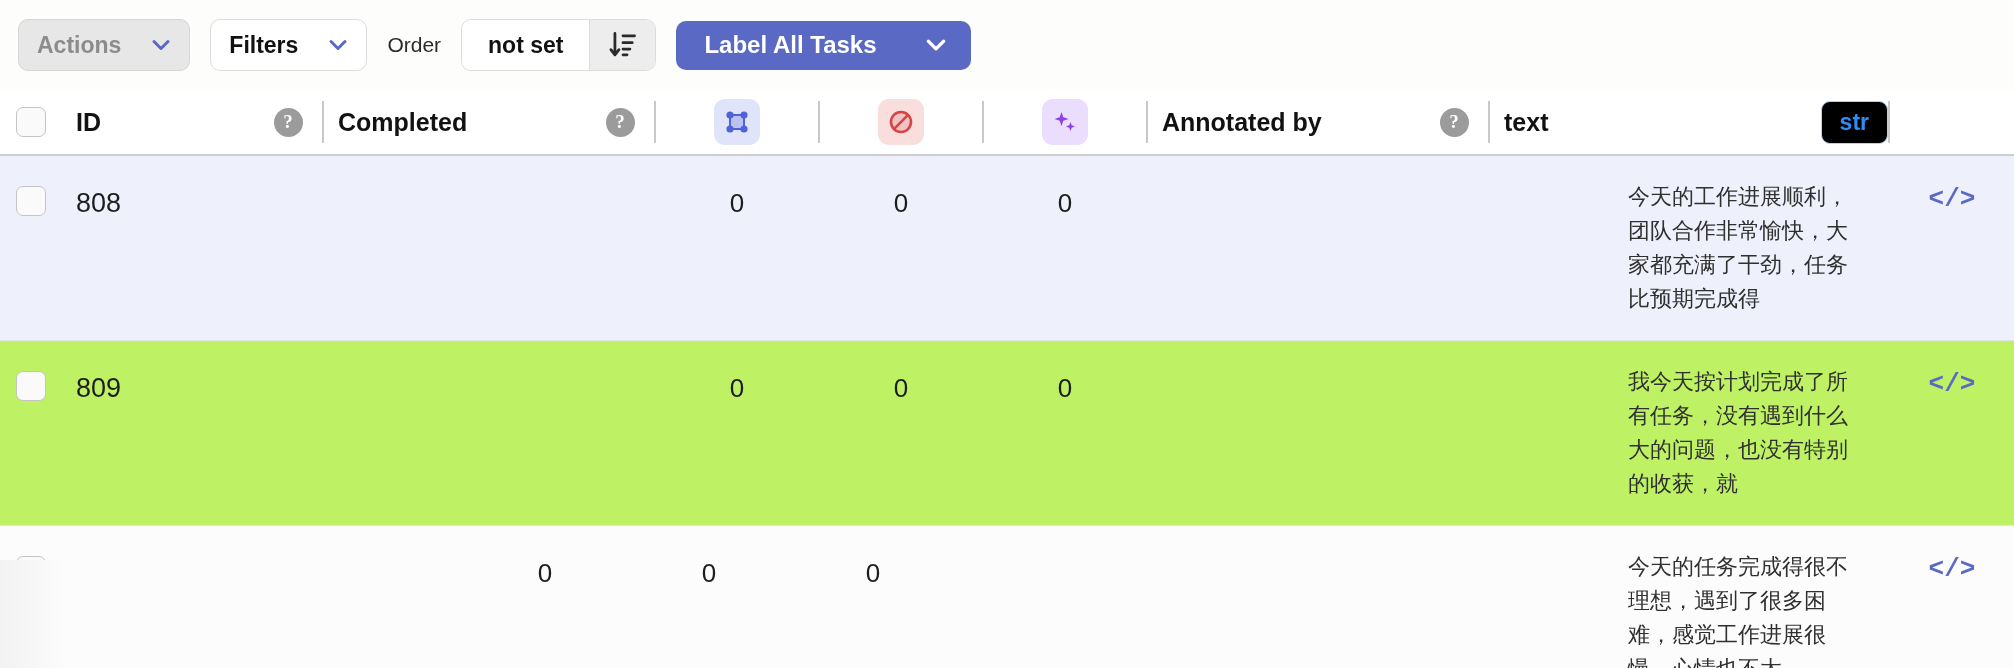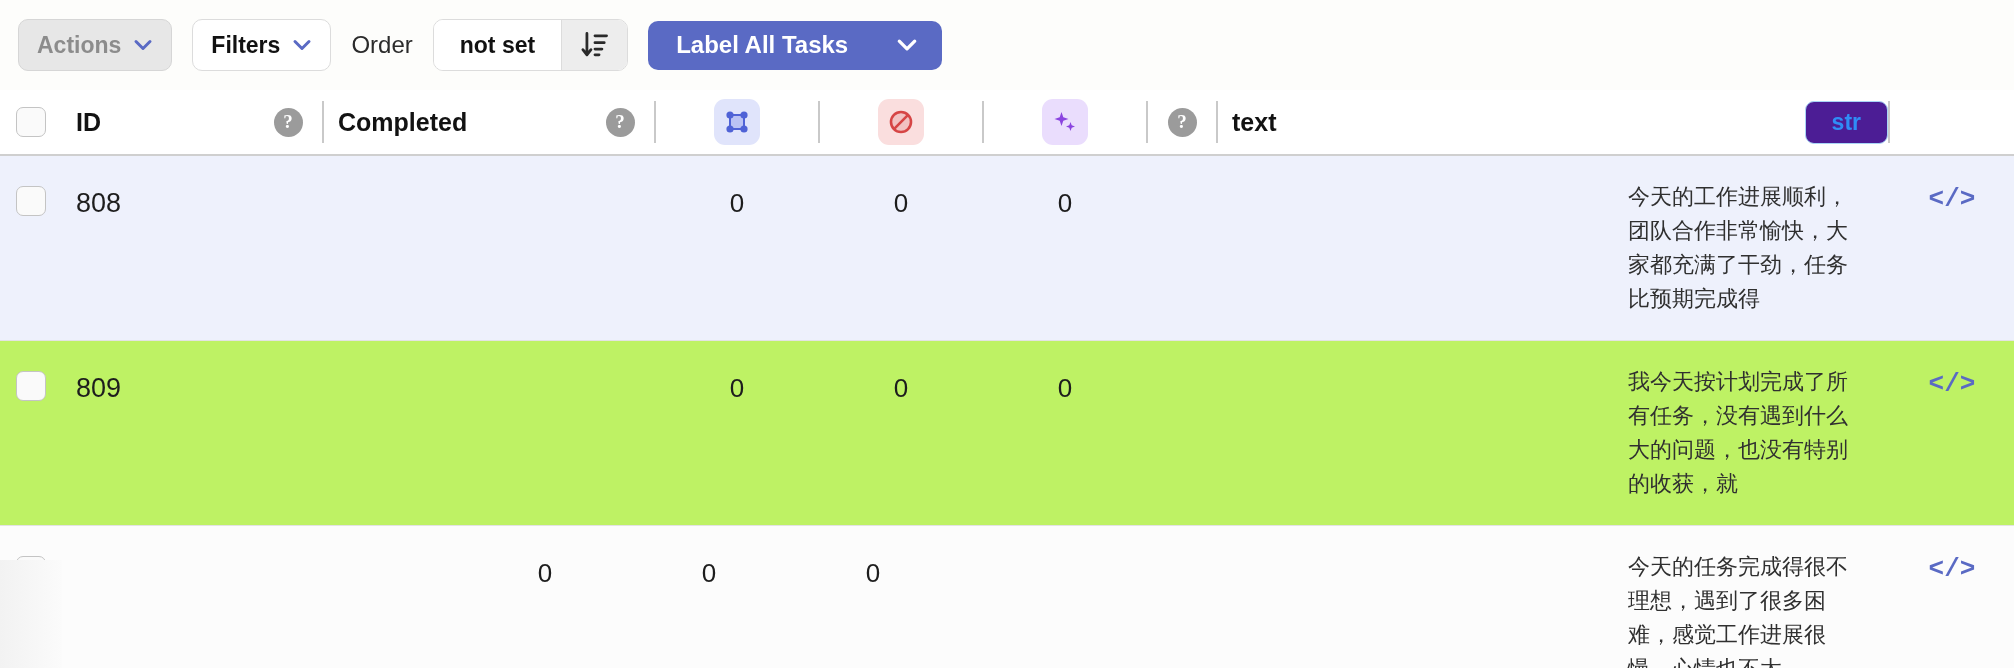--- a/index.html
+++ b/index.html
@@ -34,42 +34,42 @@
 
   .btn {
     height: 52px;
     border-radius: 10px;
     border: 1px solid #dcdcdc;
     background: #ffffff;
     display: inline-flex;
     align-items: center;
     justify-content: space-between;
     padding: 0 18px;
-    gap: 12px;
+    gap: 30px;
     font-size: 23px;
     font-weight: bold;
     color: #111111;
     cursor: pointer;
     white-space: nowrap;
   }
   .btn.disabled {
     background: #e7e7e7;
     border-color: #d6d6d6;
     color: #8c8c8c;
   }
   .btn .chev {
     display: inline-block;
     width: 20px;
     height: 20px;
     flex: 0 0 auto;
   }
   .chev svg { display: block; }
 
   .order-label {
-    font-size: 24px;
+    font-size: 21px;
     color: #2b2b2b;
     font-weight: normal;
     white-space: nowrap;
   }
 
   .order-group {
     display: inline-flex;
     align-items: stretch;
     height: 52px;
     border: 1px solid #dcdcdc;
@@ -199,27 +199,27 @@
     display: flex;
     align-items: center;
     justify-content: center;
     cursor: pointer;
   }
   .sq-anno { background: #e0e4fb; }
   .sq-skip { background: #fadede; }
   .sq-pred { background: #eaddfd; }
 
   .str-badge {
-    background: #4c1d95;
+    background: #000000;
     border: 1px solid #a9d6f7;
     color: #2f8df6;
     border-radius: 9px;
     font-size: 23px;
     font-weight: bold;
-    padding: 7px 26px;
+    padding: 7px 18px;
     cursor: pointer;
     display: inline-block;
   }
 
   .cell-id {
     font-size: 27px;
     color: #1d1d1d;
     padding-left: 14px;
     padding-top: 32px;
   }
@@ -350,20 +350,21 @@
       <div class="vdiv"></div>
       <div class="c-pred">
         <div class="sq-icon sq-pred">
           <svg width="28" height="28" viewBox="0 0 28 28">
             <path d="M10.5 4 L12.3 9.2 L17.5 11 L12.3 12.8 L10.5 18 L8.7 12.8 L3.5 11 L8.7 9.2 Z" fill="#8b44e0"></path>
             <path d="M19.5 14 L20.7 17.3 L24 18.5 L20.7 19.7 L19.5 23 L18.3 19.7 L15 18.5 L18.3 17.3 Z" fill="#8b44e0"></path>
           </svg>
         </div>
       </div>
       <div class="vdiv"></div>
+      <div class="c-by hdr-text">Annotated by</div>
       <div class="c-help">
         <div class="help-icon">?</div>
       </div>
       <div class="vdiv"></div>
       <div class="c-text hdr-text" style="display:flex;align-items:center;justify-content:space-between;padding-right:0;">
         <span>text</span>
         <span class="str-badge">str</span>
       </div>
       <div class="vdiv"></div>
       <div class="c-code"></div>

